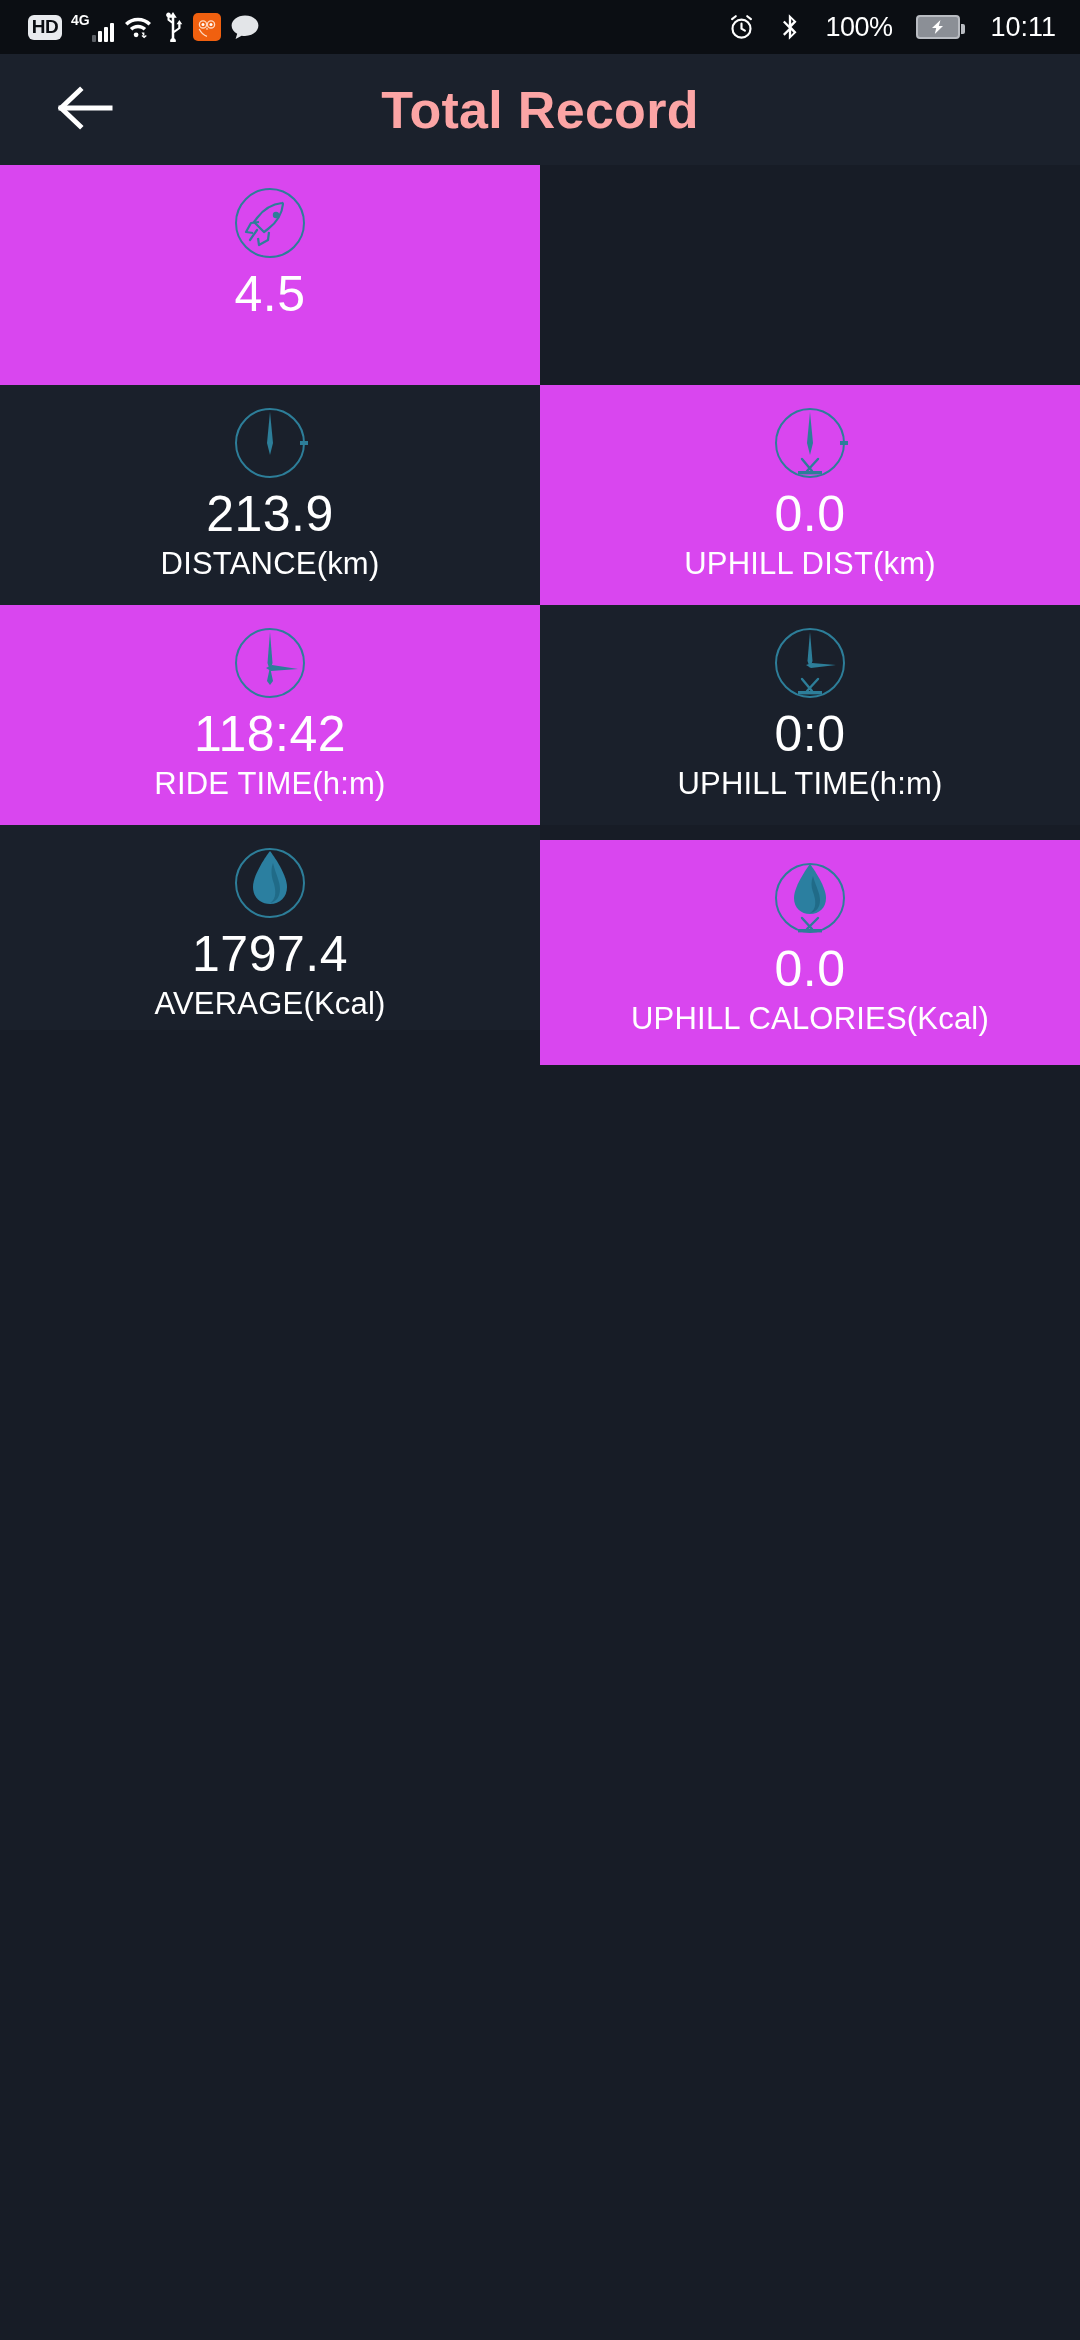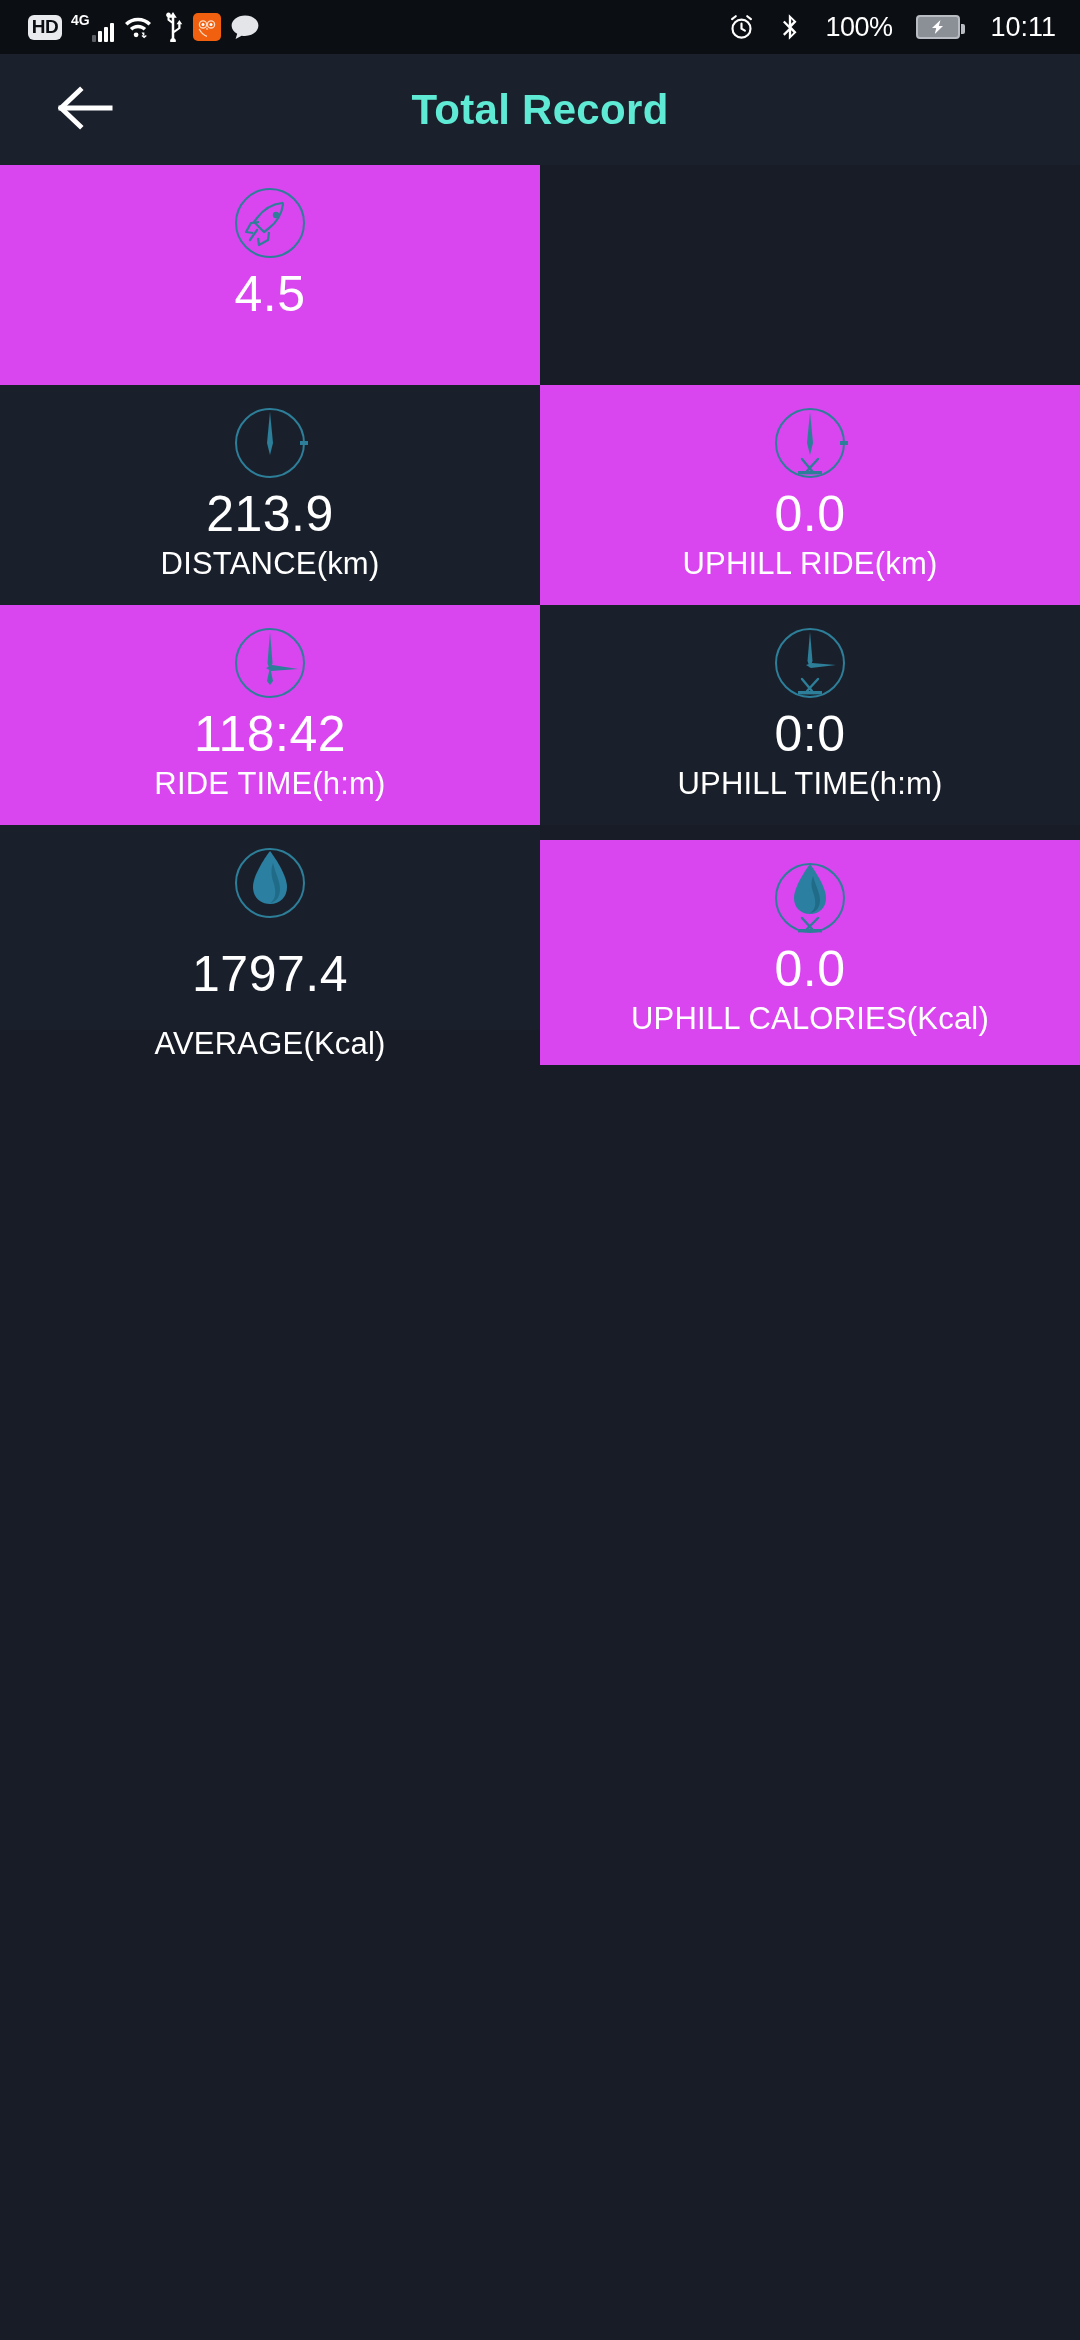--- a/index.html
+++ b/index.html
@@ -56,22 +56,22 @@
     position:absolute; left:0; top:54px; width:1080px; height:111px;
     background:#1b212c;
     display:flex; align-items:center;
   }
   .back-btn{
     position:absolute; left:46px; top:50%; transform:translateY(-50%);
     width:80px; height:80px; display:flex; align-items:center; justify-content:center;
     cursor:pointer;
   }
   .appbar-title{
-    width:100%; text-align:center; color:#5eead4;
-    font-size:42px; font-weight:bold; letter-spacing:0.3px;
+    width:100%; text-align:center; color:#fca5a5;
+    font-size:52px; font-weight:bold; letter-spacing:0.3px;
   }
 
   
   .grid{
     position:absolute; left:0; top:165px; width:1080px; height:1400px;
   }
   .cell{
     position:absolute; width:540px; height:220px;
     display:flex; flex-direction:column; align-items:center;
   }
@@ -208,21 +208,21 @@
       <div class="icon-wrap">
         <svg width="100" height="100" viewBox="0 0 100 100">
     <circle cx="50" cy="50" r="34" fill="none" stroke="#2d7e99" stroke-width="2"></circle>
     <path d="M50 19 L47 50 L50 62 L53 50 Z" fill="#2d7e99"></path>
     <rect x="80" y="48" width="8" height="4" fill="#2d7e99"></rect>
     <path d="M42 66 L52 78 M58 66 L47 78" stroke="#2d7e99" stroke-width="2.4" stroke-linecap="round" fill="none"></path>
     <rect x="38" y="78" width="24" height="3.4" fill="#2d7e99"></rect>
   </svg>
       </div>
       <div class="value">0.0</div>
-      <div class="label">UPHILL RIDE(km)</div>
+      <div class="label">UPHILL DIST(km)</div>
     </div>
     <div class="cell dark" style="left: 0px; top: 440px;">
       <div class="icon-wrap">
         <svg width="100" height="100" viewBox="0 0 100 100">
     <circle cx="50" cy="50" r="34" fill="none" stroke="#2d7e99" stroke-width="2"></circle>
     <path d="M50 19 L47.5 50 L50 58 L52.5 50 Z" fill="#2d7e99"></path>
     <path d="M78 56 L52 52 L46 55 L51 58 Z" fill="#2d7e99"></path>
     <path d="M50 54 L47 68 L50 72 L53 68 Z" fill="#2d7e99"></path>
   </svg>
       </div>
@@ -235,21 +235,21 @@
     <circle cx="50" cy="50" r="34" fill="none" stroke="#2d7e99" stroke-width="2"></circle>
     <path d="M50 19 L47.5 48 L50 55 L52.5 48 Z" fill="#2d7e99"></path>
     <path d="M76 52 L52 50 L46 52 L51 55 Z" fill="#2d7e99"></path>
     <path d="M42 66 L52 78 M58 66 L47 78" stroke="#2d7e99" stroke-width="2.4" stroke-linecap="round" fill="none"></path>
     <rect x="38" y="78" width="24" height="3.4" fill="#2d7e99"></rect>
   </svg>
       </div>
       <div class="value">0:0</div>
       <div class="label">UPHILL TIME(h:m)</div>
     </div>
-    <div class="cell navy" style="left: 0px; top: 660px; height: 205px; gap: 20px;">
+    <div class="cell navy" style="left: 0px; top: 660px; height: 205px;">
       <div class="icon-wrap">
         <svg width="100" height="100" viewBox="0 0 100 100">
     <circle cx="50" cy="50" r="34" fill="none" stroke="#2d7e99" stroke-width="2"></circle>
     <path d="M50 18 C50 18 33 40 33 54 C33 64 40 71 50 71 C60 71 67 64 67 54 C67 40 50 18 50 18 Z" fill="#2b7fa0"></path>
     <path d="M53 30 C56 42 60 48 60 56 C60 64 56 69 50 70 C57 66 56 56 53 48 C51 42 51 35 53 30 Z" fill="#1e6480" opacity="0.75"></path>
   </svg>
       </div>
       <div class="value">1797.4</div>
       <div class="label">AVERAGE(Kcal)</div>
     </div>

